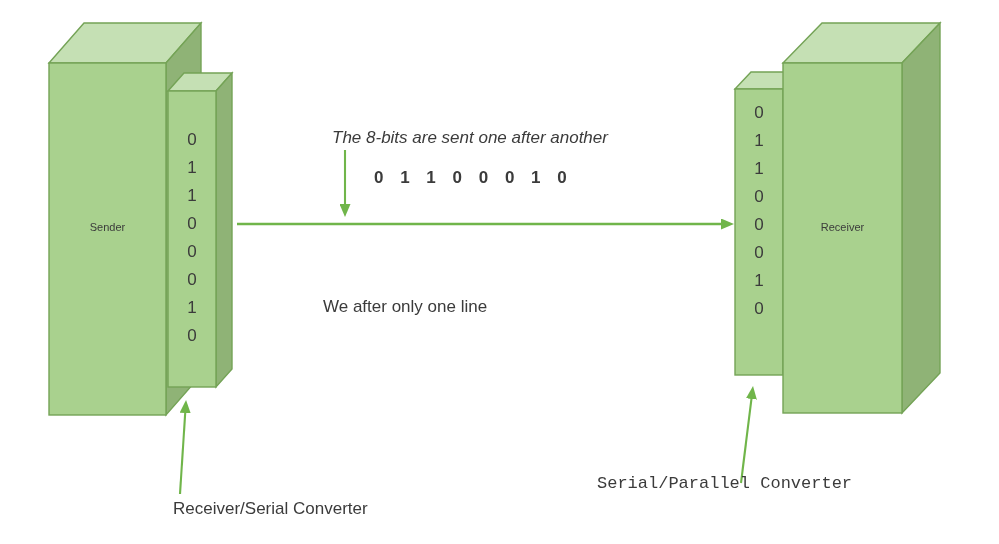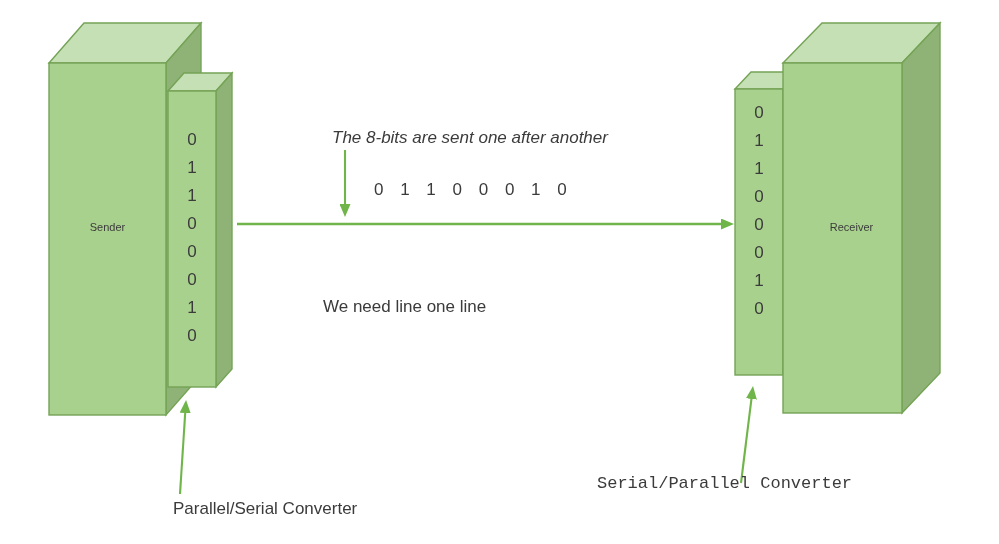--- a/index.html
+++ b/index.html
@@ -13,30 +13,30 @@
   }
   .stage svg{position:absolute;left:0;top:0;}
   .face-front{fill:#a9d18e;stroke:#74a356;stroke-width:1.4;}
   .face-top{fill:#c5e0b4;stroke:#74a356;stroke-width:1.4;}
   .face-side{fill:#8fb376;stroke:#74a356;stroke-width:1.4;}
   .arrow{stroke:#70b54a;stroke-width:2.4;fill:none;}
   .arrow-thin{stroke:#70b54a;stroke-width:2.1;fill:none;}
   .txt{position:absolute;font-size:17px;line-height:20px;white-space:nowrap;}
   .box-label{position:absolute;font-size:11px;text-align:center;}
   #sender-label{left:49px;top:221px;width:117px;}
-  #receiver-label{left:783px;top:221px;width:119px;padding-left:9px;}
+  #receiver-label{left:783px;top:221px;width:119px;}
   .bits-col{
     position:absolute;width:48px;text-align:center;
     font-size:17px;line-height:28px;
     display:flex;flex-direction:column;
   }
   #sender-bits{left:168px;top:126px;}
   #receiver-bits{left:735px;top:99px;}
   #bits-note{left:332px;top:128px;font-style:italic;}
-  #serial-bits{left:374px;top:180px;letter-spacing:6px;}
+  #serial-bits{left:374px;top:168px;letter-spacing:6px;font-weight:bold;}
   #one-line-note{left:323px;top:297px;}
   #ps-converter-label{left:173px;top:499px;}
   #sp-converter-label{left:597px;top:474px;font-family:Liberation Mono, monospace;}
 </style>
 </head>
 <body>
 
 <div class="stage">
 
   <svg width="999" height="544" viewBox="0 0 999 544">
@@ -106,17 +106,17 @@
     <span>1</span>
     <span>0</span>
     <span>0</span>
     <span>0</span>
     <span>1</span>
     <span>0</span>
   </div>
 
   <div class="txt" id="bits-note">The 8-bits are sent one after another</div>
   <div class="txt" id="serial-bits">0 1 1 0 0 0 1 0</div>
-  <div class="txt" id="one-line-note">We need line one line</div>
-  <div class="txt" id="ps-converter-label">Parallel/Serial Converter</div>
+  <div class="txt" id="one-line-note">We after only one line</div>
+  <div class="txt" id="ps-converter-label">Receiver/Serial Converter</div>
   <div class="txt" id="sp-converter-label">Serial/Parallel Converter</div>
 
 </div>
 
 </body></html>

